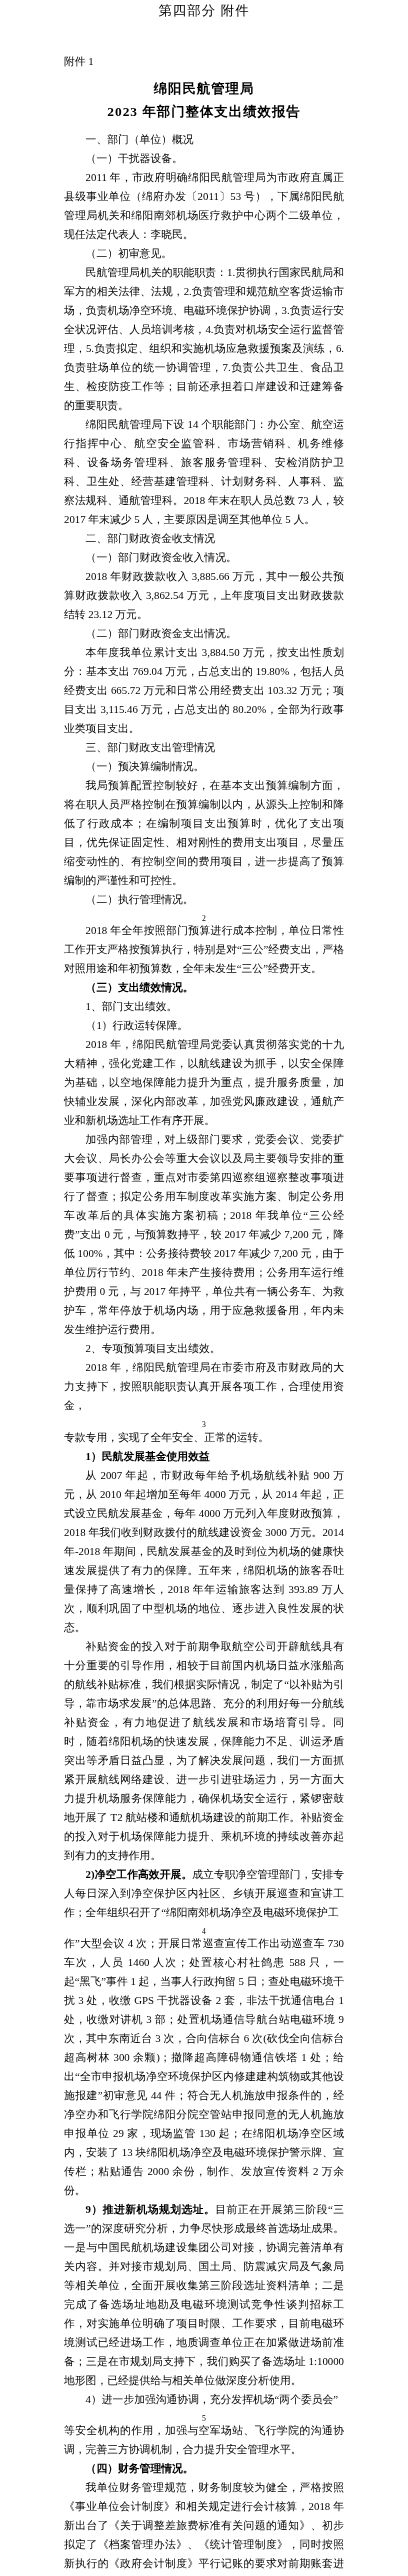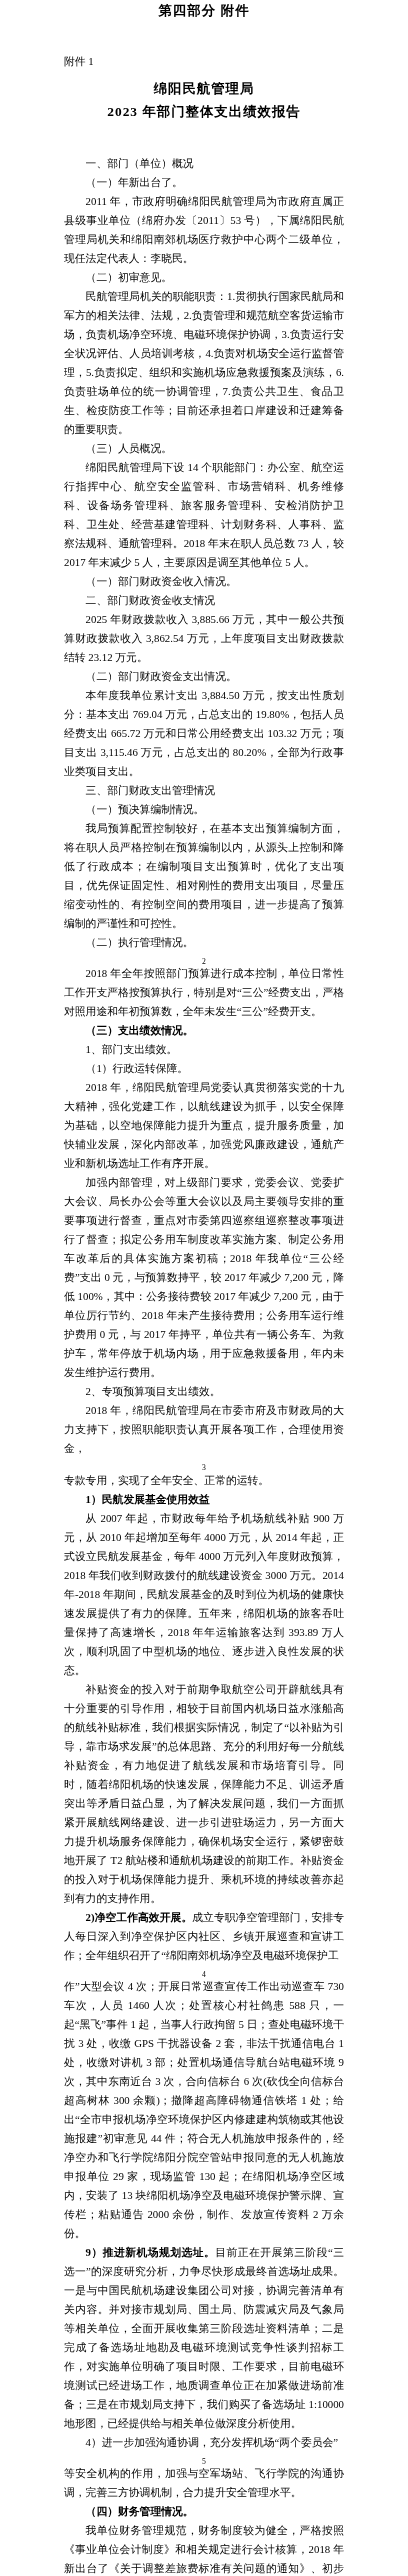--- a/index.html
+++ b/index.html
@@ -4,54 +4,53 @@
 <style>
   html,body{margin:0;padding:0;background:#ffffff;}
   .doc-page{
     width:409px;height:3349px;background:#ffffff;overflow:hidden;position:relative;
     font-family:"Liberation Serif","DejaVu Serif",serif;color:#000;
   }
   .content{margin-left:64px;width:280px;font-size:10.8px;line-height:19px;}
   .part-heading{
     margin-top:2.6px;text-align:center;
     font-family:"Liberation Sans","DejaVu Sans",sans-serif;
-    font-weight:bold;font-size:13.4px;line-height:15.5px;letter-spacing:1px;
+    font-weight:normal;font-size:13.4px;line-height:15.5px;letter-spacing:1px;
   }
   .attach{margin-top:34px;}
   .report-title{text-align:center;font-weight:bold;font-size:13.4px;line-height:23px;letter-spacing:1px;}
   .report-title.first{margin-top:5.7px;text-align:center;}
-  #blocks > .blk:first-child{margin-top:31px;font-family:Liberation Serif, serif;}
+  #blocks > .blk:first-child{margin-top:7px;font-family:Liberation Serif, serif;}
   .blk{margin:0;}
   .line{text-indent:21.6px;}
   .para{text-indent:21.6px;text-align:justify;}
   .cont{text-indent:0;text-align:justify;}
   .pnum{font-size:7.7px;line-height:10.3px;text-align:center;text-indent:0;margin:5.2px 0 -3.1px;}
   .b{font-weight:bold;}
 </style>
 </head>
 <body>
 
 <div class="doc-page">
   <div class="content">
     <div class="part-heading">第四部分 附件</div>
     <div class="attach">附件 1</div>
     <div class="report-title first">绵阳民航管理局</div>
     <div class="report-title">2023 年部门整体支出绩效报告</div>
 
     <div id="blocks">
         <div class="blk line">一、部门（单位）概况</div>
-        <div class="blk line">（一）年新出台了。</div>
+        <div class="blk line">（一）干扰器设备。</div>
         <div class="blk para">2011 年，市政府明确绵阳民航管理局为市政府直属正县级事业单位（绵府办发〔2011〕53 号），下属绵阳民航管理局机关和绵阳南郊机场医疗救护中心两个二级单位，现任法定代表人：李晓民。</div>
         <div class="blk line">（二）初审意见。</div>
         <div class="blk para">民航管理局机关的职能职责：1.贯彻执行国家民航局和军方的相关法律、法规，2.负责管理和规范航空客货运输市场，负责机场净空环境、电磁环境保护协调，3.负责运行安全状况评估、人员培训考核，4.负责对机场安全运行监督管理，5.负责拟定、组织和实施机场应急救援预案及演练，6.负责驻场单位的统一协调管理，7.负责公共卫生、食品卫生、检疫防疫工作等；目前还承担着口岸建设和迁建筹备的重要职责。</div>
-        <div class="blk line">（三）人员概况。</div>
         <div class="blk para">绵阳民航管理局下设 14 个职能部门：办公室、航空运行指挥中心、航空安全监管科、市场营销科、机务维修科、设备场务管理科、旅客服务管理科、安检消防护卫科、卫生处、经营基建管理科、计划财务科、人事科、监察法规科、通航管理科。2018 年末在职人员总数 73 人，较 2017 年末减少 5 人，主要原因是调至其他单位 5 人。</div>
+        <div class="blk line">二、部门财政资金收支情况</div>
         <div class="blk line">（一）部门财政资金收入情况。</div>
-        <div class="blk line">二、部门财政资金收支情况</div>
-        <div class="blk para">2025 年财政拨款收入 3,885.66 万元，其中一般公共预算财政拨款收入 3,862.54 万元，上年度项目支出财政拨款结转 23.12 万元。</div>
+        <div class="blk para">2018 年财政拨款收入 3,885.66 万元，其中一般公共预算财政拨款收入 3,862.54 万元，上年度项目支出财政拨款结转 23.12 万元。</div>
         <div class="blk line">（二）部门财政资金支出情况。</div>
         <div class="blk para">本年度我单位累计支出 3,884.50 万元，按支出性质划分：基本支出 769.04 万元，占总支出的 19.80%，包括人员经费支出 665.72 万元和日常公用经费支出 103.32 万元；项目支出 3,115.46 万元，占总支出的 80.20%，全部为行政事业类项目支出。</div>
         <div class="blk line">三、部门财政支出管理情况</div>
         <div class="blk line">（一）预决算编制情况。</div>
         <div class="blk para">我局预算配置控制较好，在基本支出预算编制方面，将在职人员严格控制在预算编制以内，从源头上控制和降低了行政成本；在编制项目支出预算时，优化了支出项目，优先保证固定性、相对刚性的费用支出项目，尽量压缩变动性的、有控制空间的费用项目，进一步提高了预算编制的严谨性和可控性。</div>
         <div class="blk line">（二）执行管理情况。</div>
         <div class="blk pnum">2</div>
         <div class="blk para">2018 年全年按照部门预算进行成本控制，单位日常性工作开支严格按预算执行，特别是对“三公”经费支出，严格对照用途和年初预算数，全年未发生“三公”经费开支。</div>
         <div class="blk line b">（三）支出绩效情况。</div>
         <div class="blk line">1、部门支出绩效。</div>

